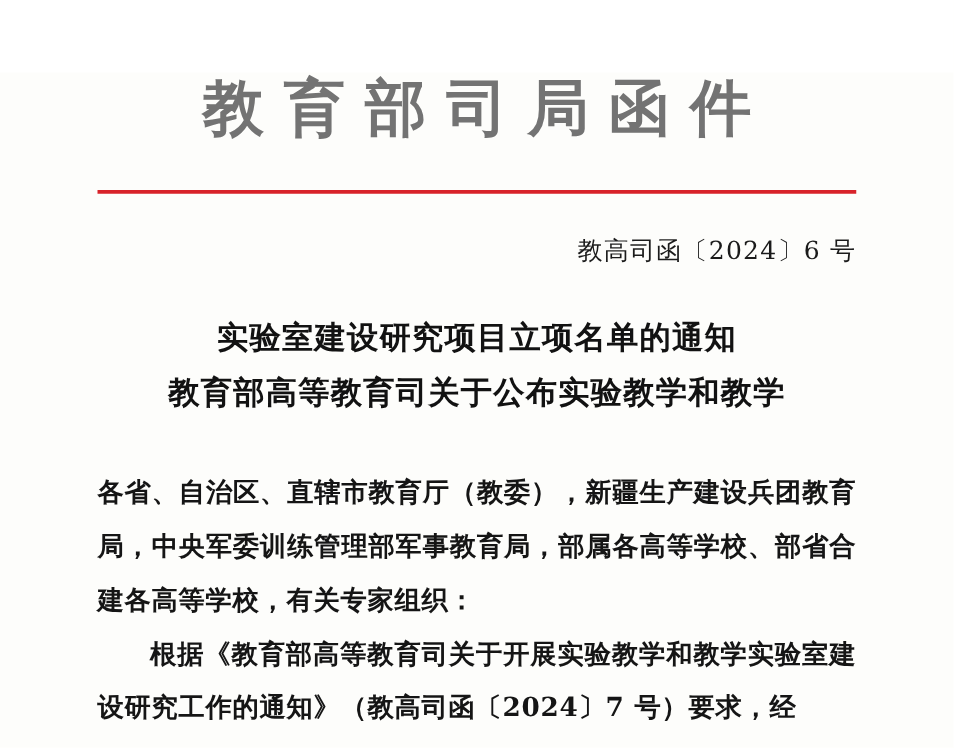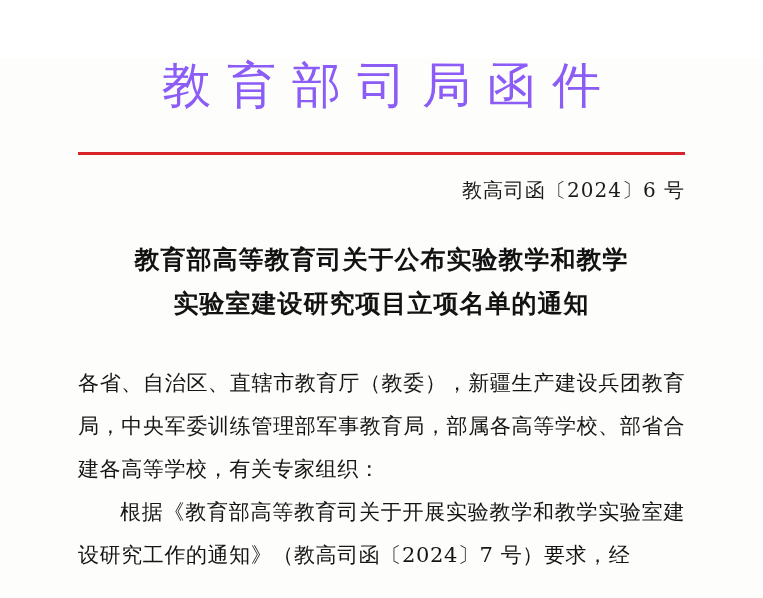--- a/index.html
+++ b/index.html
@@ -17,36 +17,36 @@
     position: relative;
     width: 763px;
     height: 598px;
     background: #fdfdfb;
     box-sizing: border-box;
     padding: 0 78px;
   }
   .masthead {
     margin-top: 58px;
     text-align: center;
-    color: #8b5cf6;
+    color: #737373;
     font-family: "DejaVu Serif", "Liberation Serif", serif;
-    font-weight: normal;
+    font-weight: bold;
     font-size: 49px;
     letter-spacing: 16px;
     text-indent: 16px;
     line-height: 1.15;
     white-space: nowrap;
   }
   .rule {
     margin-top: 38px;
     height: 0;
     border-top: 3px solid #d8232a;
   }
   .doc-number {
-    margin-top: 22px;
+    margin-top: 32px;
     text-align: right;
     font-size: 20px;
     color: #1b1b1b;
     letter-spacing: 1px;
     font-family: "DejaVu Serif", "Liberation Serif", serif;
   }
   .title {
     margin-top: 34px;
     text-align: center;
     font-size: 25px;
@@ -63,39 +63,40 @@
     margin-top: 36px;
     font-size: 21px;
     color: #151515;
     line-height: 2.05;
     letter-spacing: 0.6px;
     text-align: justify;
     font-family: "DejaVu Serif", "Liberation Serif", serif;
   }
   .body-text p {
     margin: 0;
+    font-weight: bold;
   }
   .body-text p.indent {
     text-indent: 2em;
   }
 </style>
 </head>
 <body>
 
 <div class="page">
 
   <div class="masthead">教育部司局函件</div>
 
   <div class="rule"></div>
 
   <div class="doc-number">教高司函〔2024〕6 号</div>
 
   <div class="title">
+    <span class="line">实验室建设研究项目立项名单的通知</span>
     <span class="line">教育部高等教育司关于公布实验教学和教学</span>
-    <span class="line">实验室建设研究项目立项名单的通知</span>
   </div>
 
   <div class="body-text">
     <p>各省、自治区、直辖市教育厅（教委），新疆生产建设兵团教育局，中央军委训练管理部军事教育局，部属各高等学校、部省合建各高等学校，有关专家组织：</p>
     <p class="indent">根据《教育部高等教育司关于开展实验教学和教学实验室建设研究工作的通知》（教高司函〔2024〕7 号）要求，经</p>
   </div>
 
 </div>
 
 </body></html>

